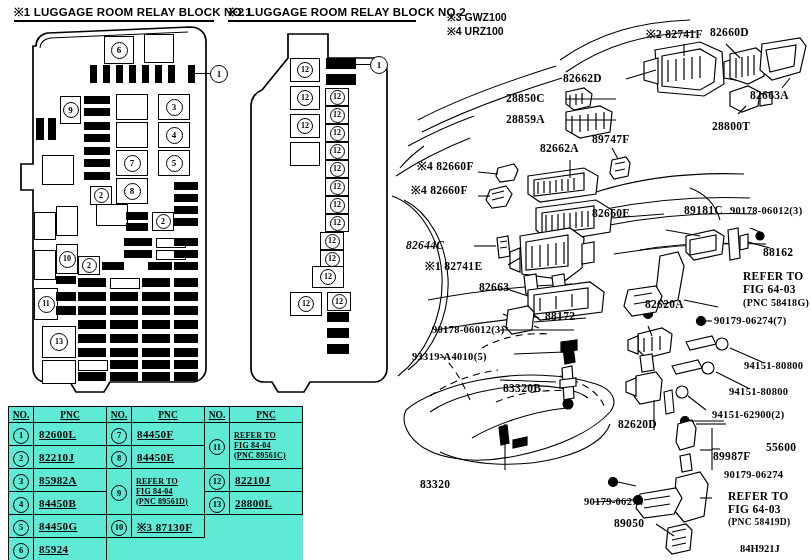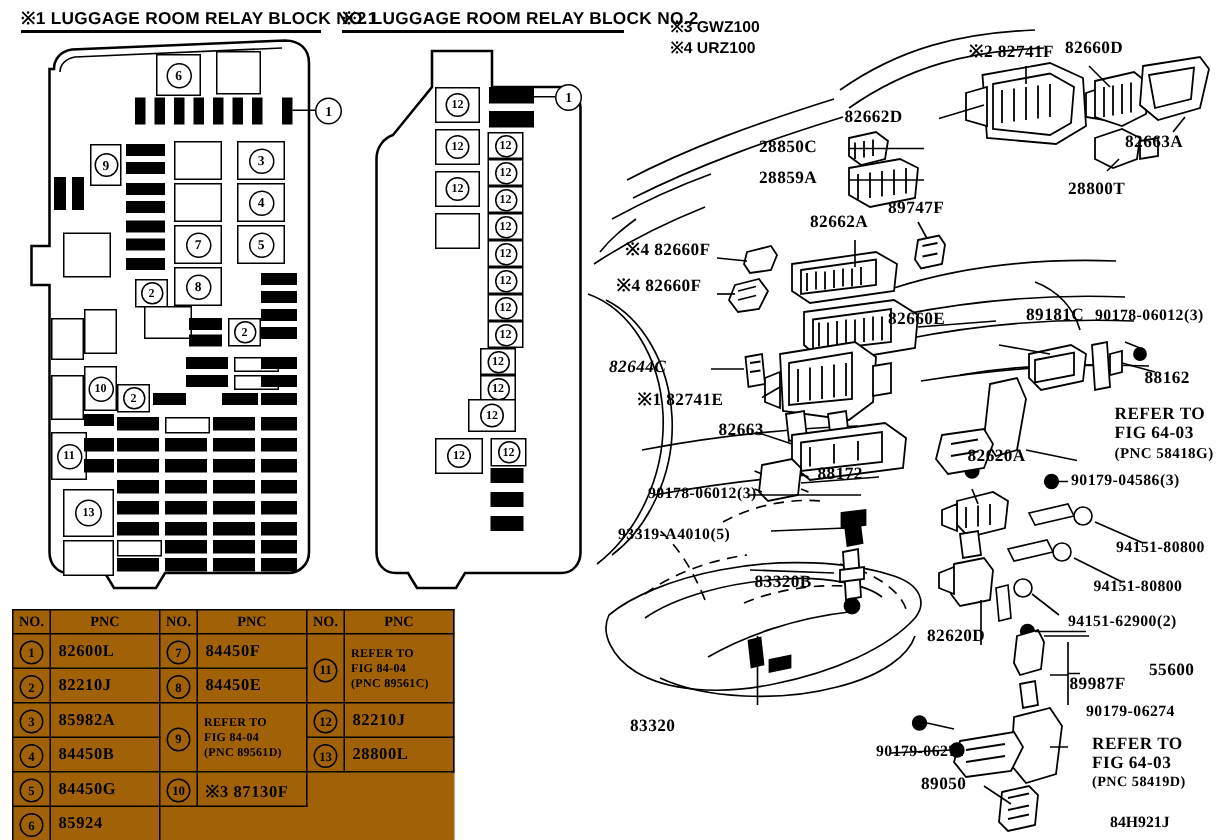--- a/index.html
+++ b/index.html
@@ -37,21 +37,21 @@
   
   .pn{position:absolute;font-size:11.5px;font-weight:bold;white-space:nowrap;
       font-family:"Liberation Serif",serif;letter-spacing:.3px;}
   .pn.small{font-size:10.5px;}
   .pn.multi{line-height:13px;}
 
   
   .figcode{position:absolute;font-size:10.5px;font-weight:bold;font-family:"Liberation Serif",serif;}
 
   
-  table.pnc{position:absolute;border-collapse:collapse;table-layout:fixed;background:#a16207;}
+  table.pnc{position:absolute;border-collapse:collapse;table-layout:fixed;background:#5eead4;text-decoration:underline;}
   table.pnc td,table.pnc th{border:1.4px solid #000;padding:0;text-align:center;
         font-family:"Liberation Serif",serif;font-weight:bold;}
   table.pnc th{font-size:9.5px;height:15px;}
   table.pnc td.no{width:22px;height:22px;}
   table.pnc td.pnc-val{font-size:11px;text-align:left;padding-left:5px;letter-spacing:.4px;}
   table.pnc td.refer{font-size:8px;line-height:10px;text-align:left;padding-left:4px;letter-spacing:.2px;}
   .tcirc{display:inline-flex;align-items:center;justify-content:center;
          width:14px;height:14px;border:1.3px solid #000;border-radius:50%;
          font-size:8.5px;font-weight:bold;line-height:1;font-family:"Liberation Serif",serif;}
 
@@ -565,21 +565,21 @@
   <div class="pn" style="left:684px;top:204px;">89181C</div>
   <div class="pn small" style="left:730px;top:205px;">90178-06012(3)</div>
   <div class="pn" style="left:763px;top:246px;">88162</div>
 
   <div class="pn multi" style="left:743px;top:270px;">
     <div>REFER TO</div>
     <div>FIG 64-03</div>
     <div style="font-size:10px;">(PNC 58418G)</div>
   </div>
 
-  <div class="pn small" style="left:714px;top:315px;">90179-04586(3)</div>
+  <div class="pn small" style="left:714px;top:315px;">90179-06274(7)</div>
   <div class="pn" style="left:645px;top:298px;">82620A</div>
   <div class="pn small" style="left:412px;top:351px;">93319-A4010(5)</div>
   <div class="pn" style="left:503px;top:382px;">83320B</div>
   <div class="pn" style="left:420px;top:478px;">83320</div>
   <div class="pn small" style="left:744px;top:360px;">94151-80800</div>
   <div class="pn small" style="left:729px;top:386px;">94151-80800</div>
   <div class="pn small" style="left:712px;top:409px;">94151-62900(2)</div>
   <div class="pn" style="left:618px;top:418px;">82620D</div>
   <div class="pn" style="left:766px;top:441px;">55600</div>
   <div class="pn" style="left:713px;top:450px;">89987F</div>

